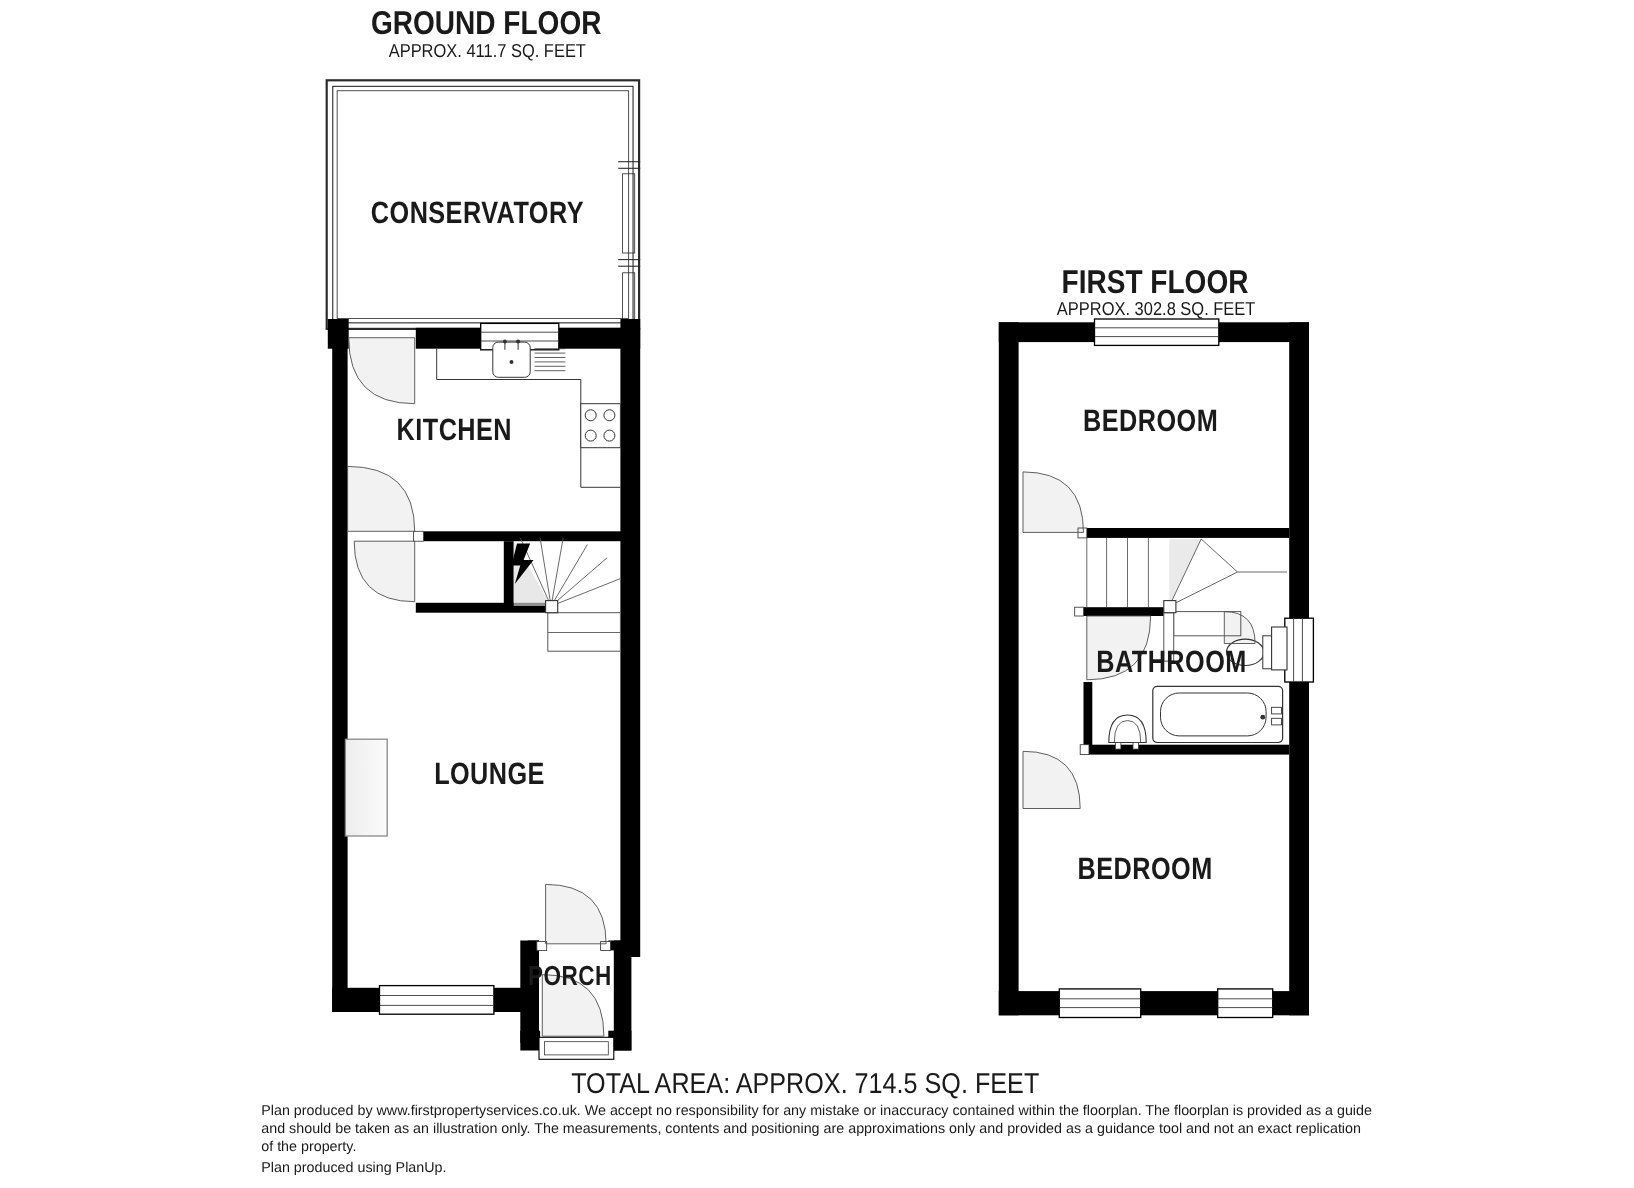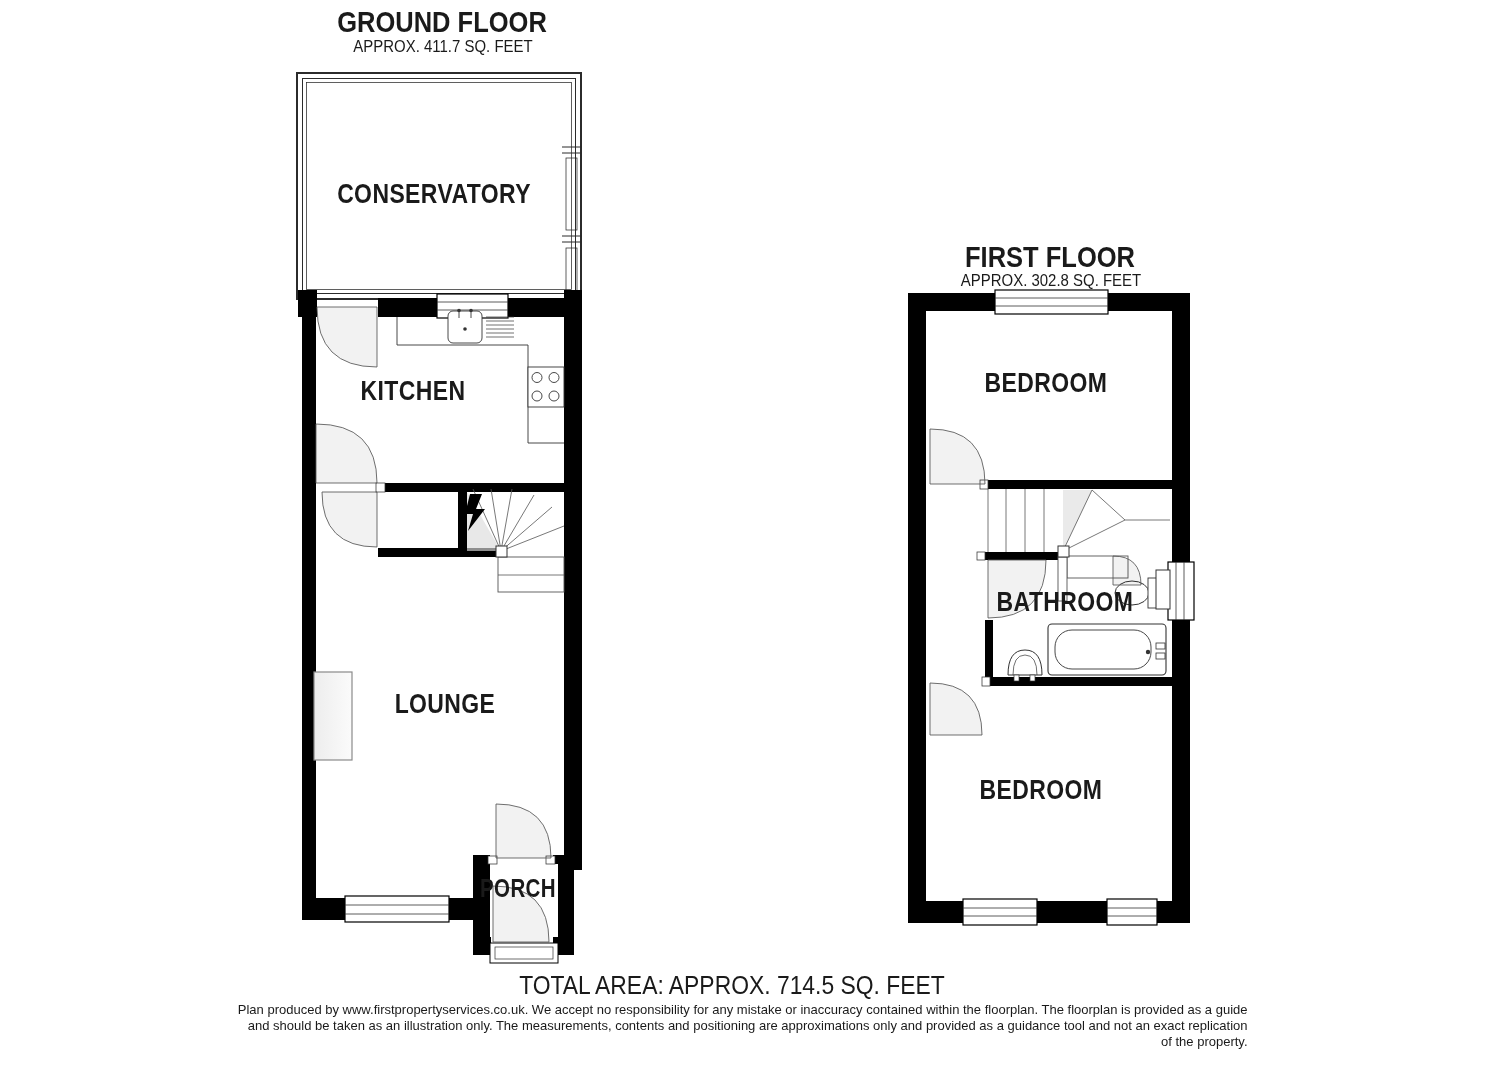--- a/index.html
+++ b/index.html
@@ -8,21 +8,21 @@
     background:#ffffff;font-family:"Liberation Sans", sans-serif;color:#000;
   }
   .plan-svg{position:absolute;left:0;top:0;}
   .lbl{position:absolute;white-space:nowrap;color:#1a1a1a;}
   .floor-title{font-size:30px;font-weight:bold;transform:translate(-50%,-50%) scaleX(.85);}
   .floor-sub{font-size:17px;transform:translate(-50%,-50%) scaleX(.88);}
   .room-label{font-size:28px;font-weight:bold;letter-spacing:.5px;transform:translate(-50%,-50%) scaleX(.82);}
   .total-area{font-size:26px;transform:translate(-50%,-50%) scaleX(.88);}
   .disclaimer{
     position:absolute;left:50%;transform:translateX(-50%);top:1002px;width:1010px;
-    font-size:13px;line-height:16px;text-align:right;color:#1a1a1a;
+    font-size:13px;line-height:16px;text-align:left;color:#1a1a1a;
   }
   .credit{margin-top:3px;}
 </style>
 </head>
 <body>
 
 <svg class="plan-svg" width="1485" height="1080" viewBox="0 0 1485 1080">
   <defs>
     <linearGradient id="chimg" x1="0" y1="0" x2="1" y2="0">
       <stop offset="0" stop-color="#ededed"></stop>
@@ -245,13 +245,14 @@
 <div class="lbl room-label" style="left:518px;top:888px;font-size:25px;">PORCH</div>
 
 <div class="lbl room-label" style="left:1046px;top:383px;">BEDROOM</div>
 <div class="lbl room-label" style="left:1065px;top:602px;">BATHROOM</div>
 <div class="lbl room-label" style="left:1041px;top:790px;">BEDROOM</div>
 
 <div class="lbl total-area" style="left:732px;top:985px;">TOTAL AREA: APPROX. 714.5 SQ. FEET</div>
 
 <div class="disclaimer">
   <div>Plan produced by www.firstpropertyservices.co.uk. We accept no responsibility for any mistake or inaccuracy contained within the floorplan. The floorplan is provided as a guide and should be taken as an illustration only. The measurements, contents and positioning are approximations only and provided as a guidance tool and not an exact replication of the property.</div>
+  <div class="credit">Plan produced using PlanUp.</div>
 </div>
 
 </body></html>

